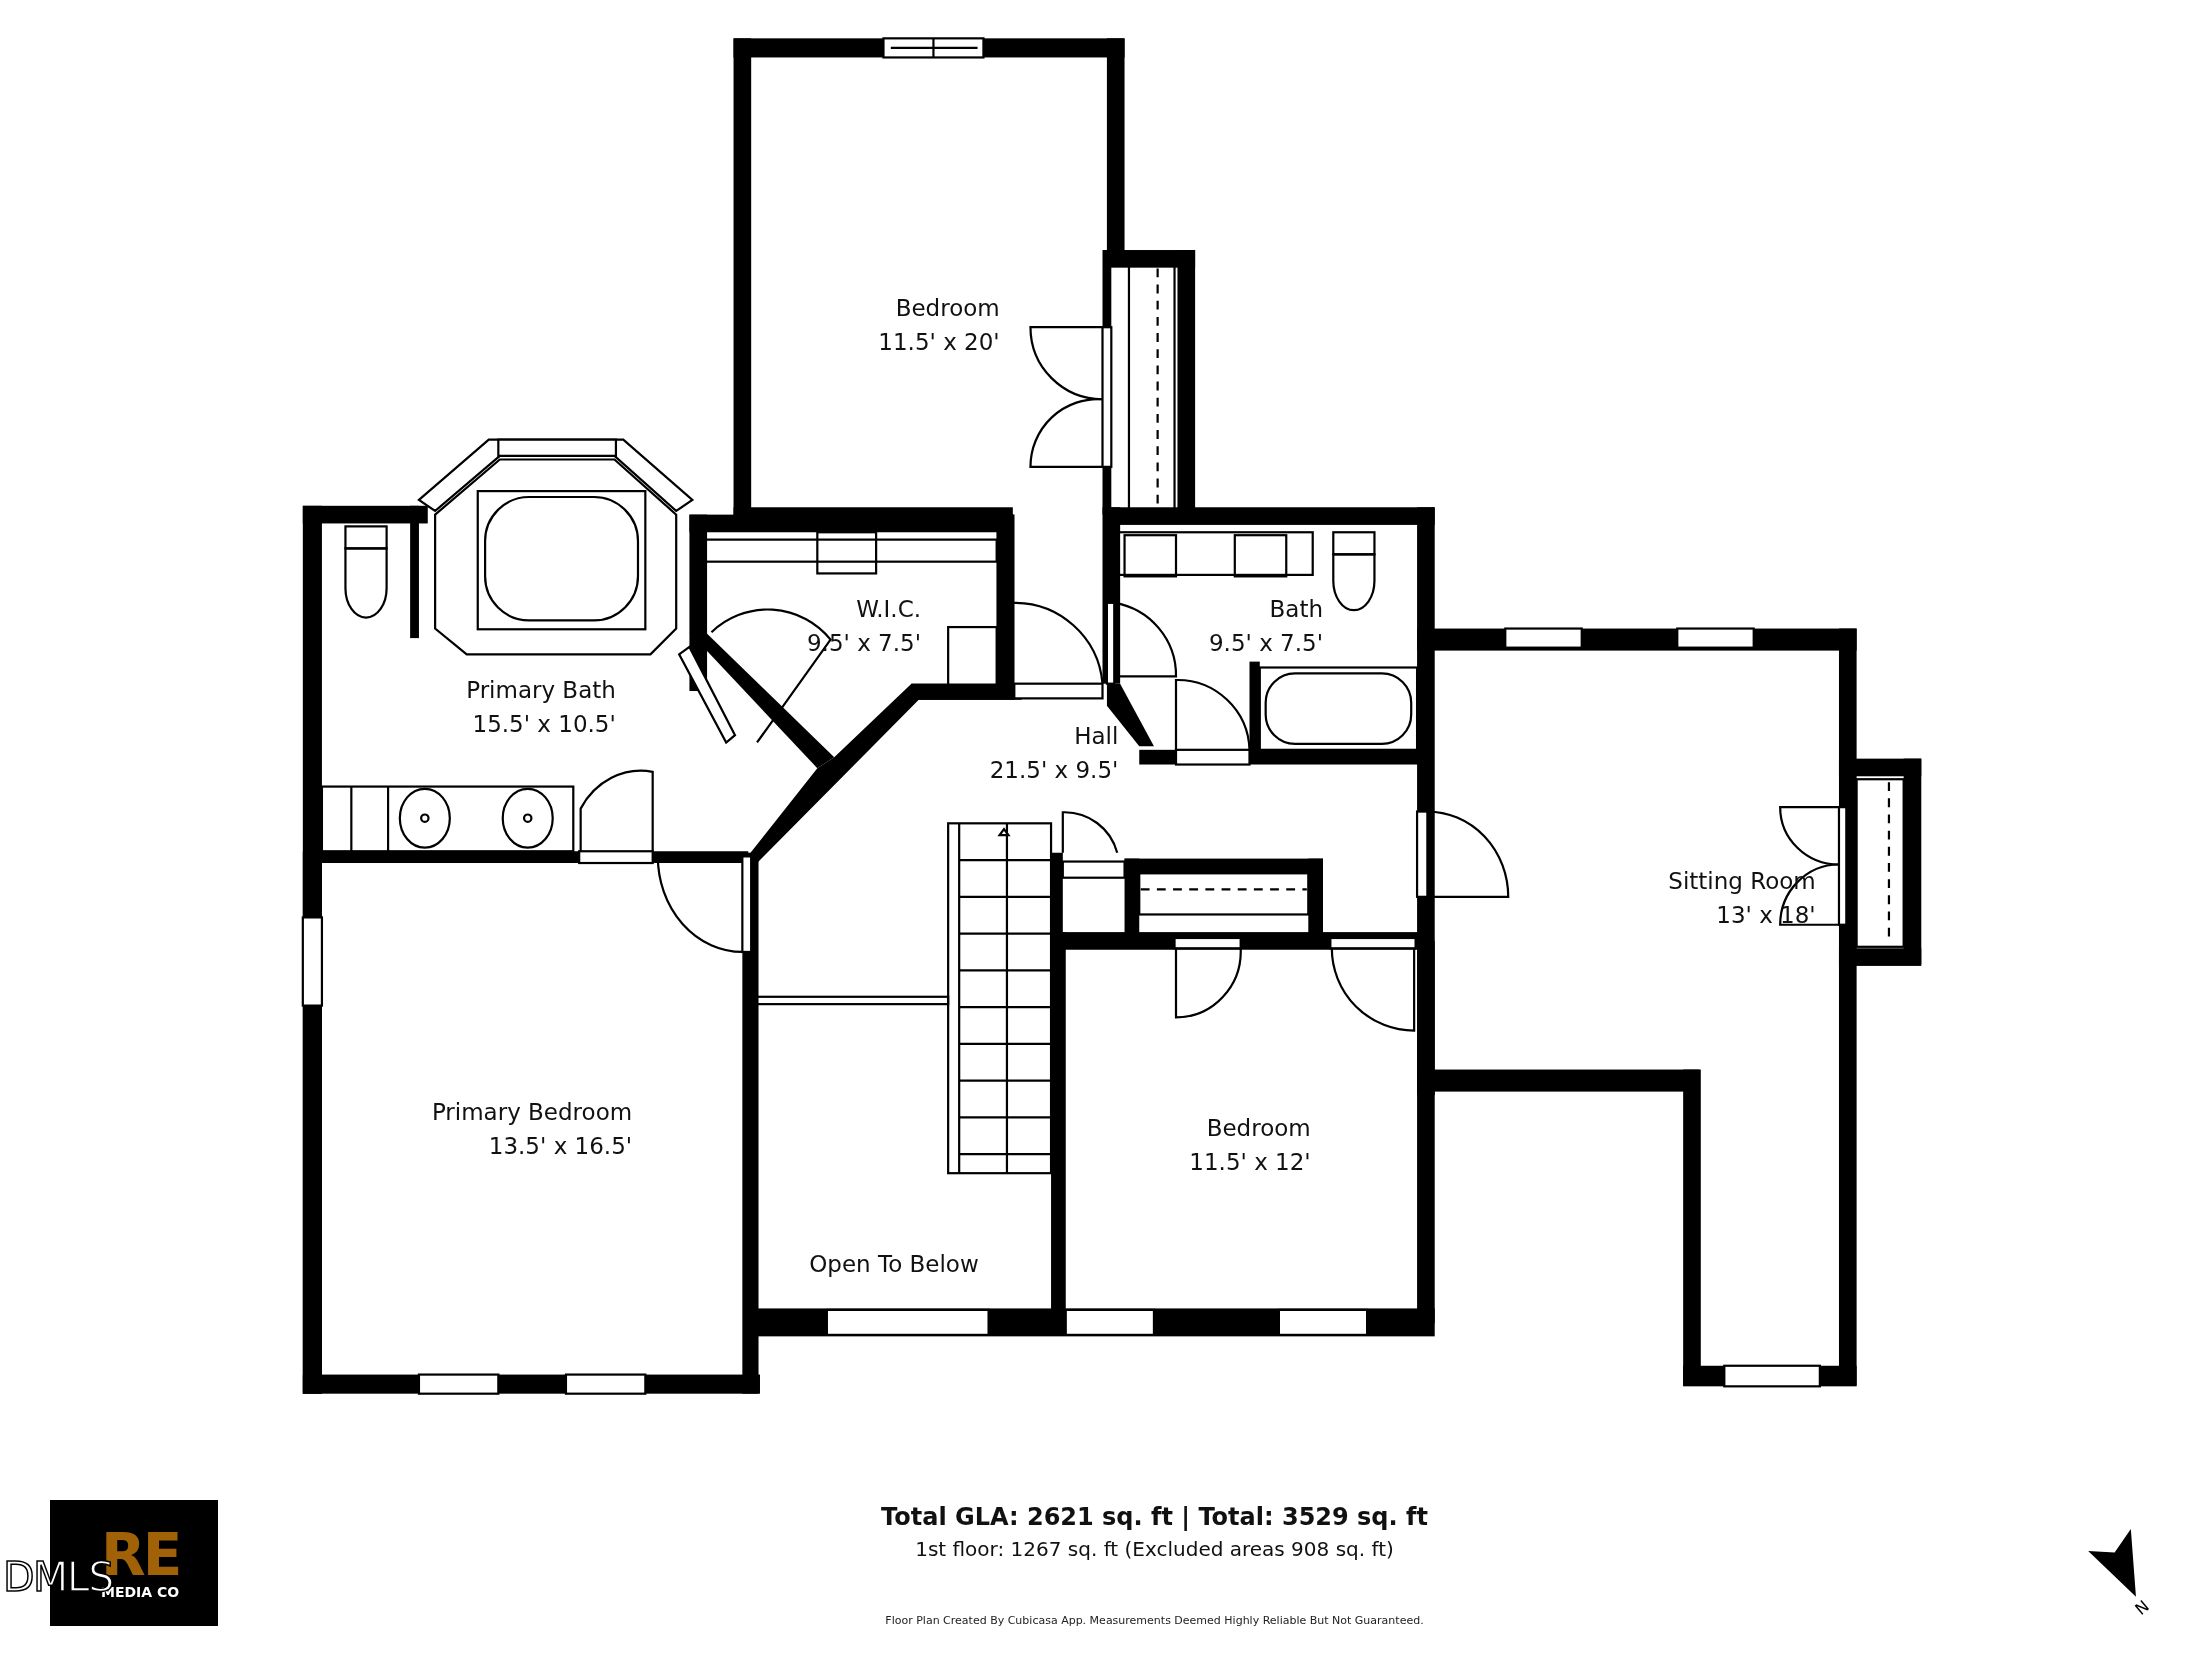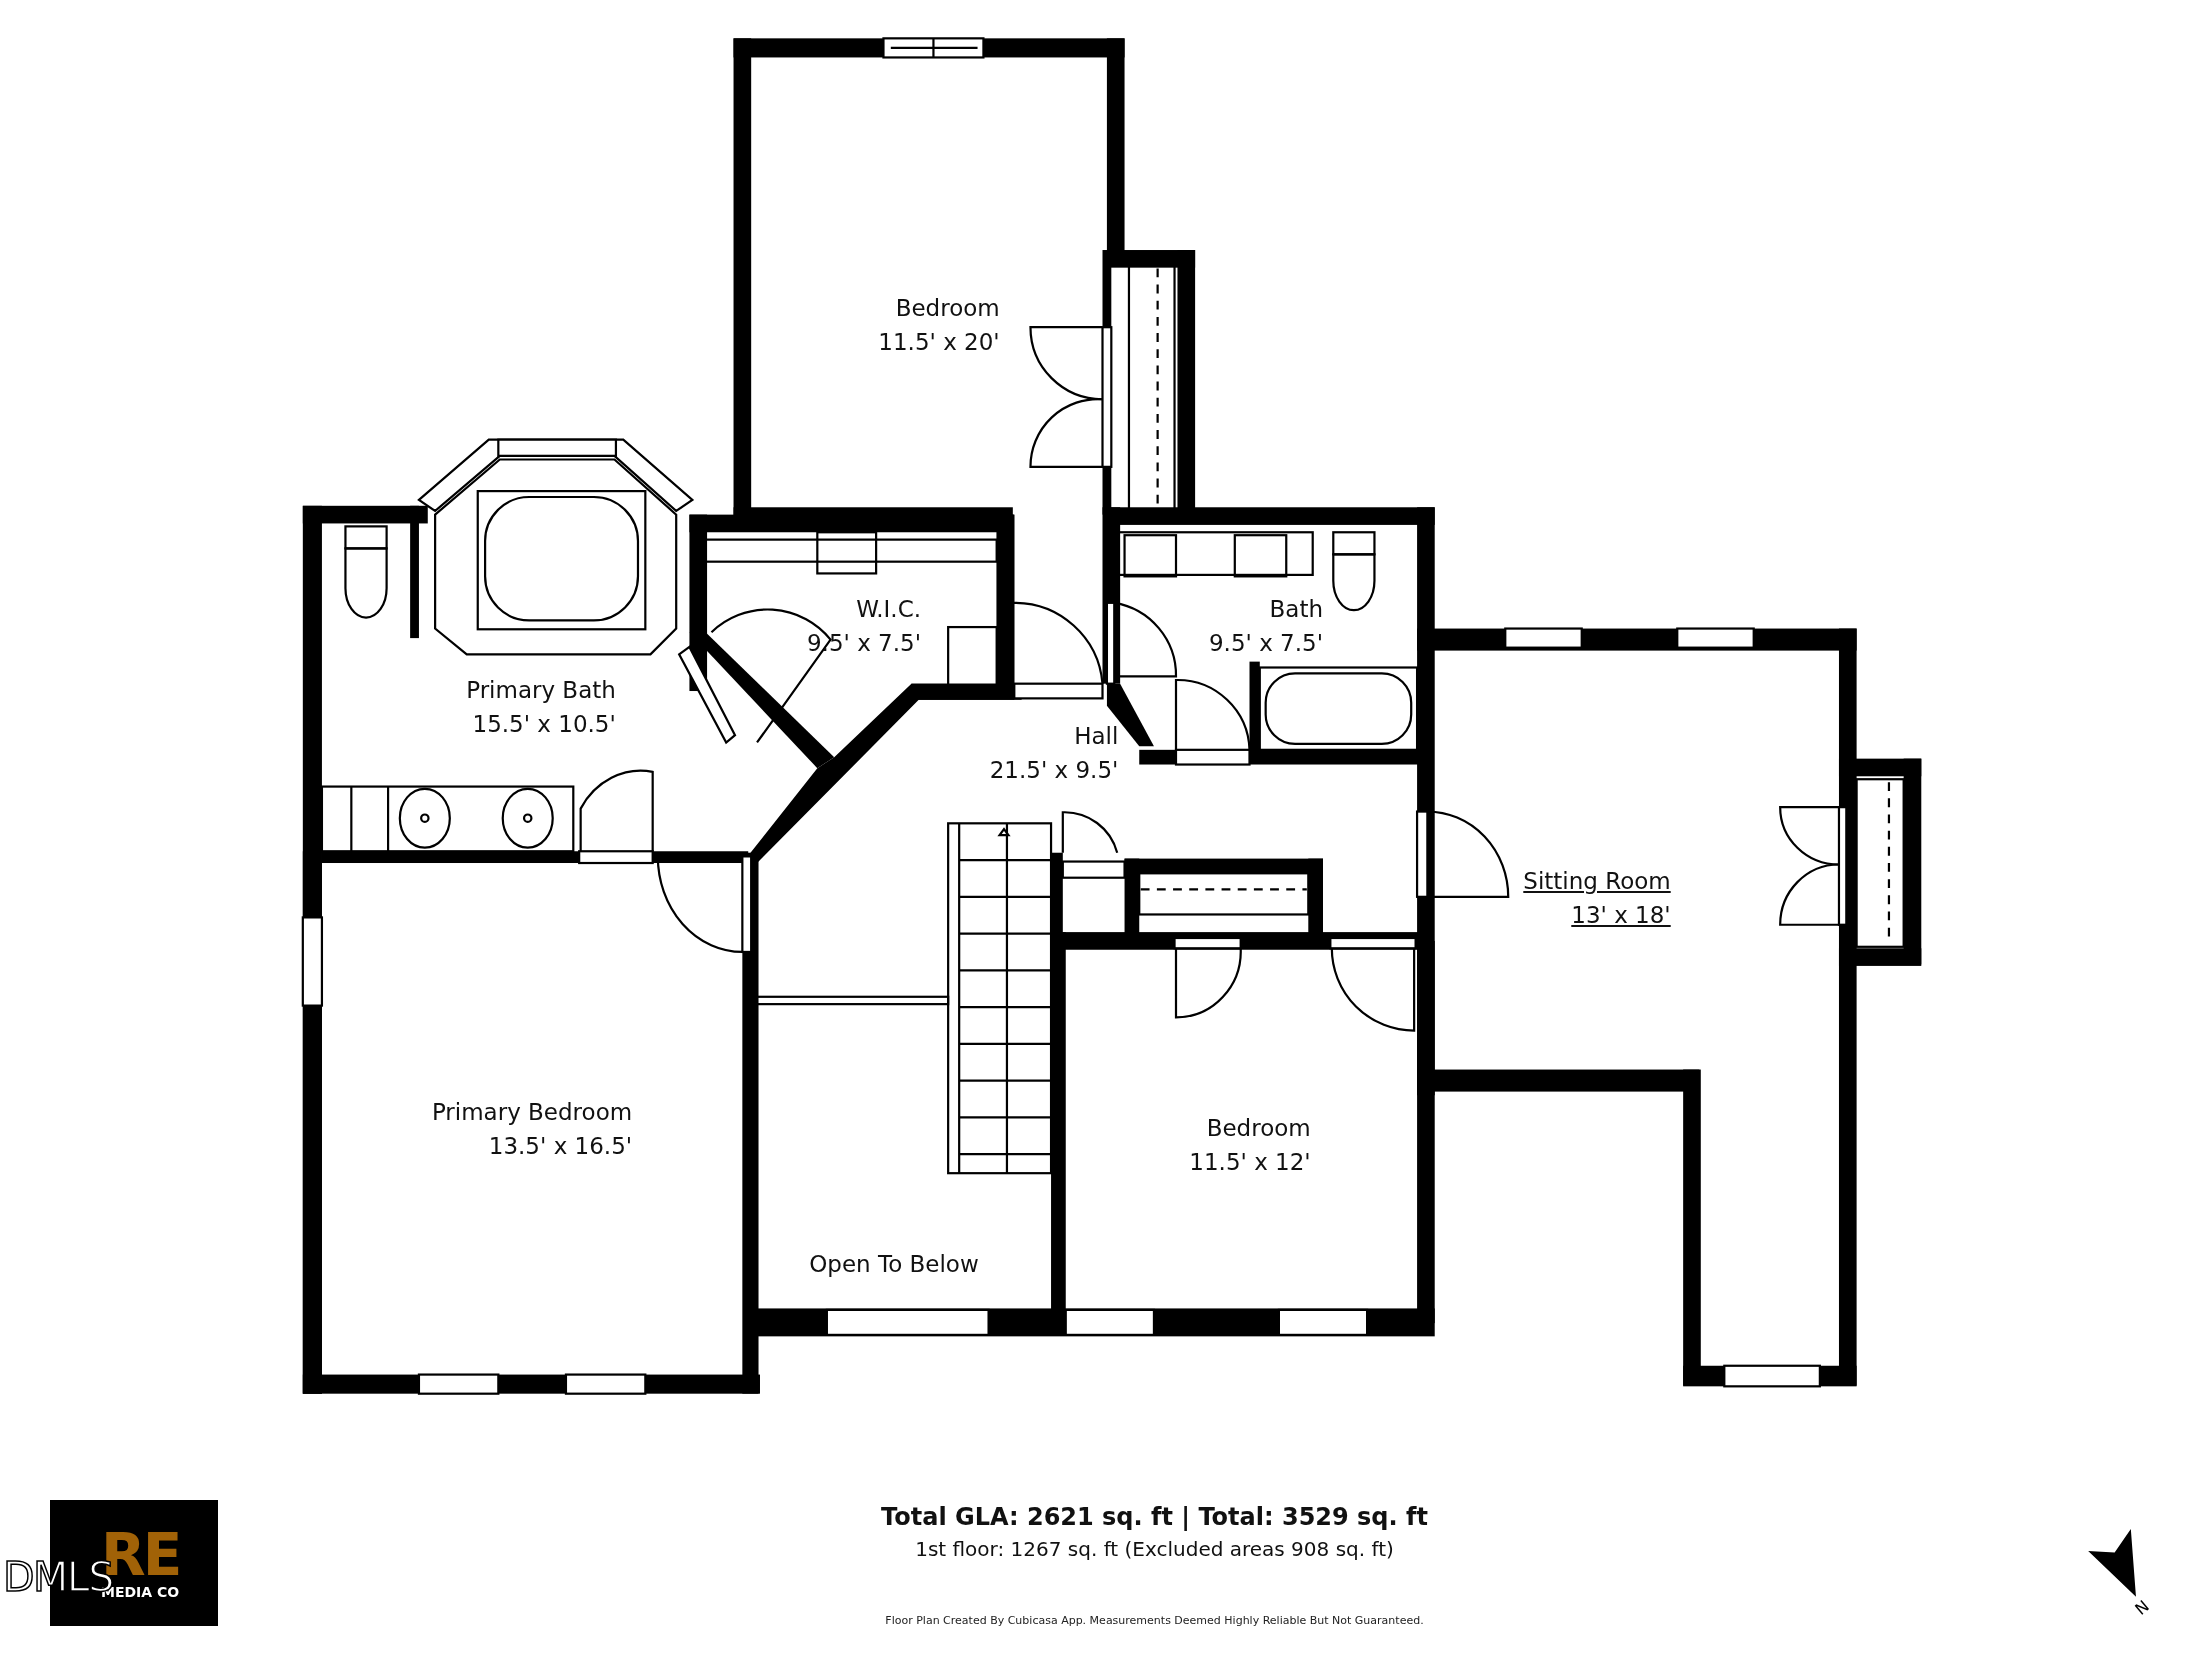--- a/index.html
+++ b/index.html
@@ -207,21 +207,21 @@
   <div>9.5' x 7.5'</div>
 </div>
 <div class="room-label" style="left:541px;top:673px;">
   <div>Primary Bath</div>
   <div>15.5' x 10.5'</div>
 </div>
 <div class="room-label" style="left:1038px;top:719px;margin-left:16px;">
   <div>Hall</div>
   <div>21.5' x 9.5'</div>
 </div>
-<div class="room-label" style="left:1597px;top:864px;text-decoration:underline;">
+<div class="room-label" style="left:1742px;top:864px;">
   <div>Sitting Room</div>
   <div>13' x 18'</div>
 </div>
 <div class="room-label" style="left:532px;top:1095px;">
   <div>Primary Bedroom</div>
   <div>13.5' x 16.5'</div>
 </div>
 <div class="room-label" style="left:1250px;top:1111px;">
   <div>Bedroom</div>
   <div>11.5' x 12'</div>

